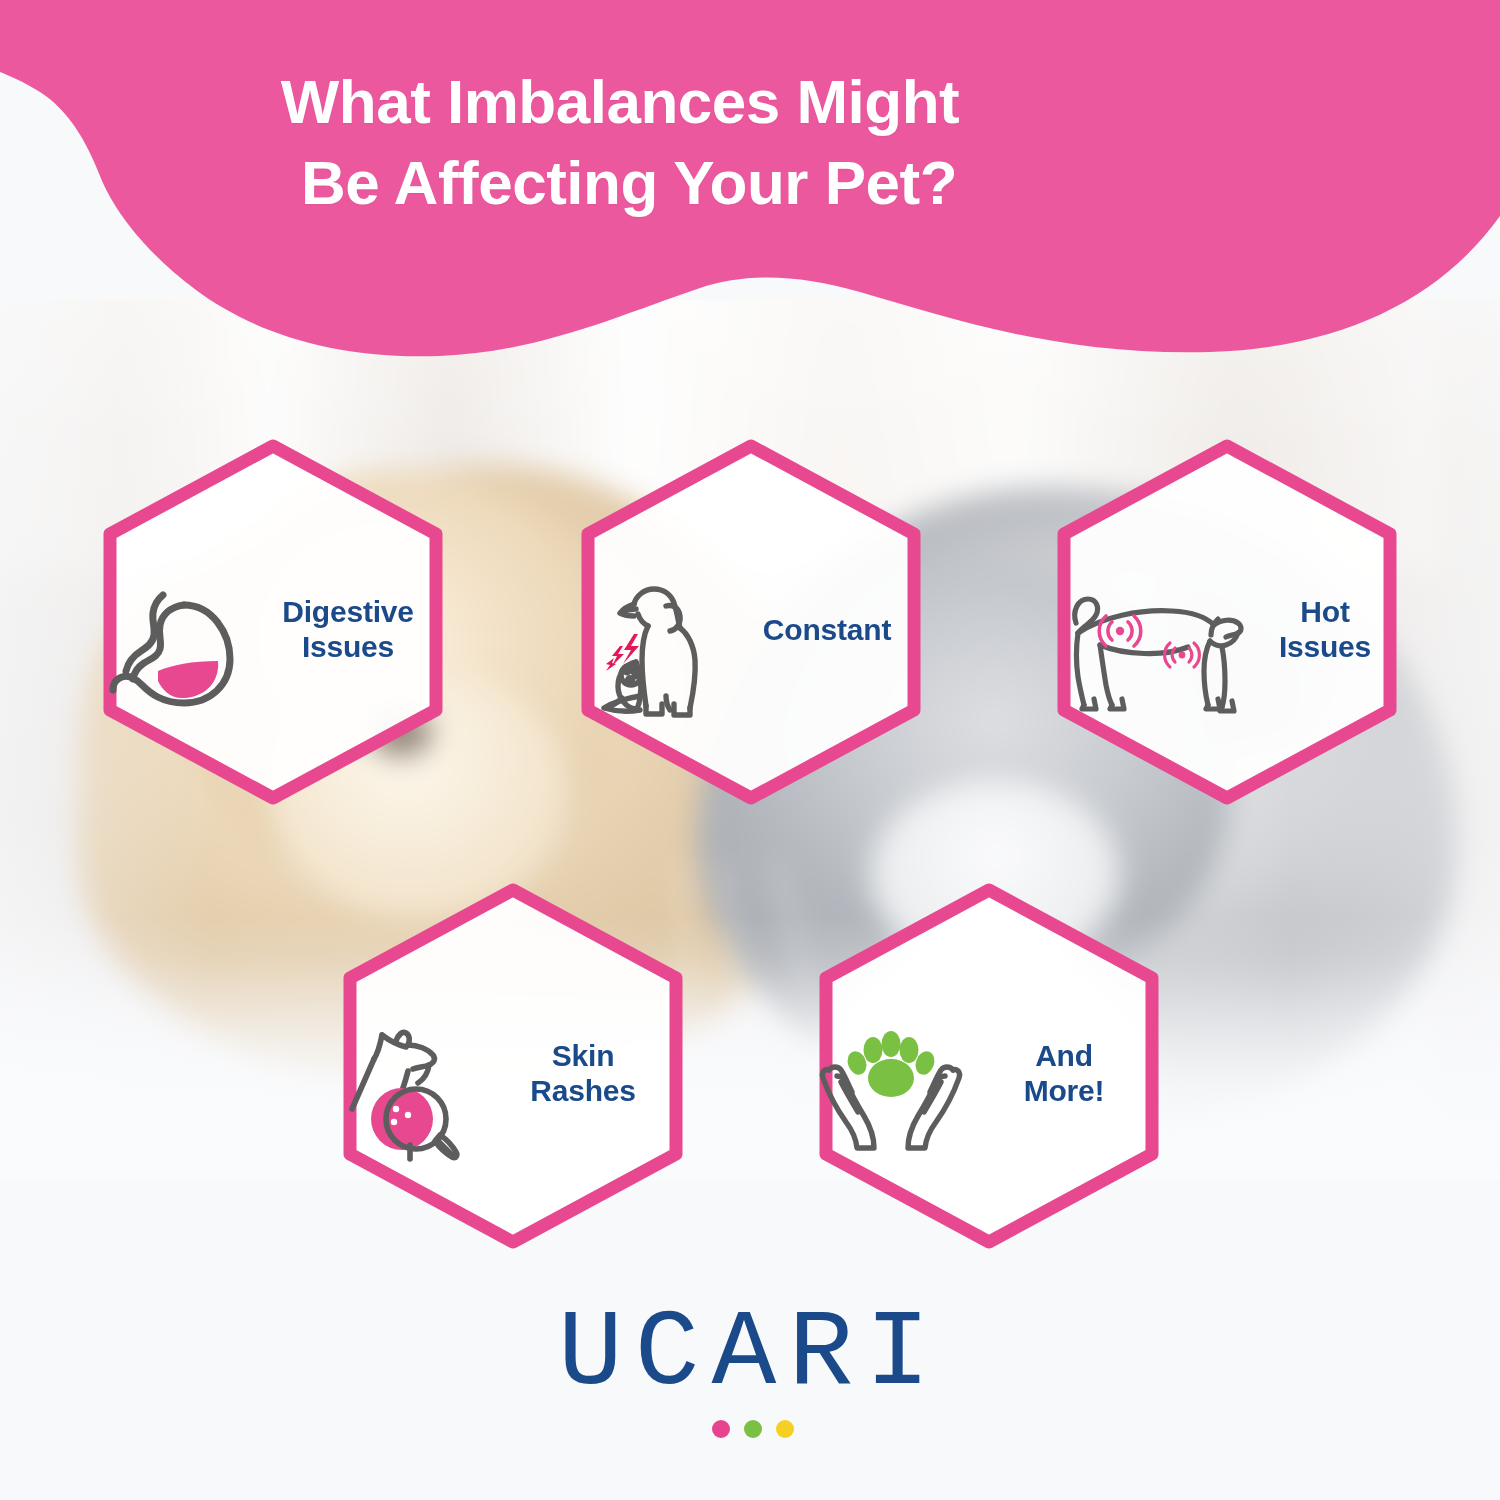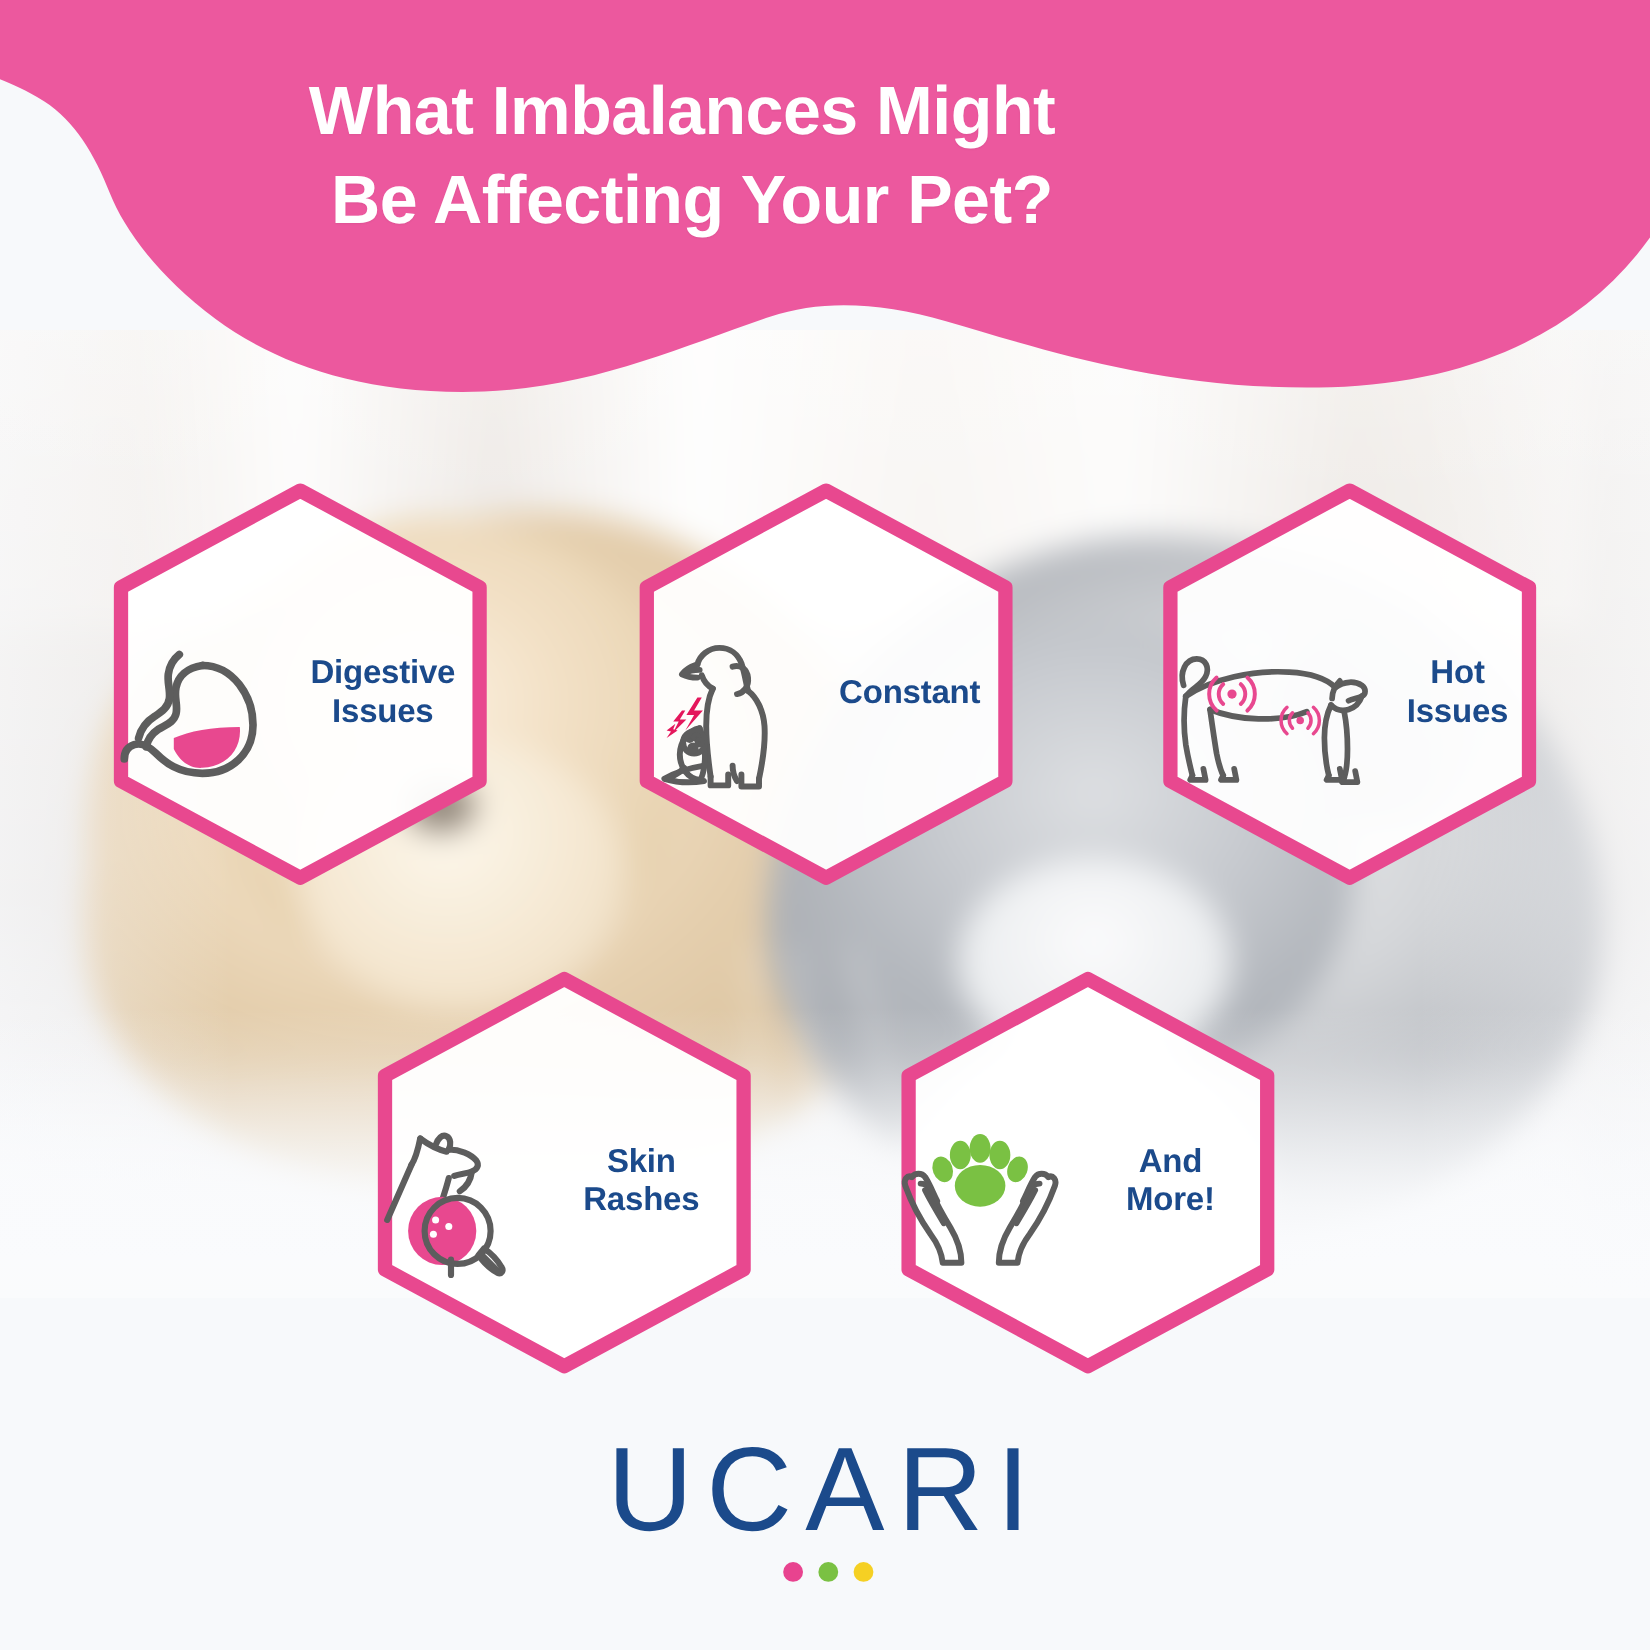--- a/index.html
+++ b/index.html
@@ -165,21 +165,21 @@
   #hex-4{ left:816px;  top:880px; }
 
   
   .logo-block{
     position:absolute; left:0; top:1300px; width:1500px;
     text-align:center; z-index:6;
   }
   .logo-word{
     color:#1b4a8b; font-size:108px; font-weight:normal;
     letter-spacing:12px; line-height:1;
-    font-family:Liberation Sans, sans-serif;
+    font-family:Liberation Mono, monospace;
   }
   .logo-dots{
     margin-top:12px; display:flex; gap:14px;
     justify-content:center; padding-left:6px;
   }
   .logo-dots span{ width:18px; height:18px; border-radius:50%; display:block; }
 </style>
 </head>
 <body>
 

